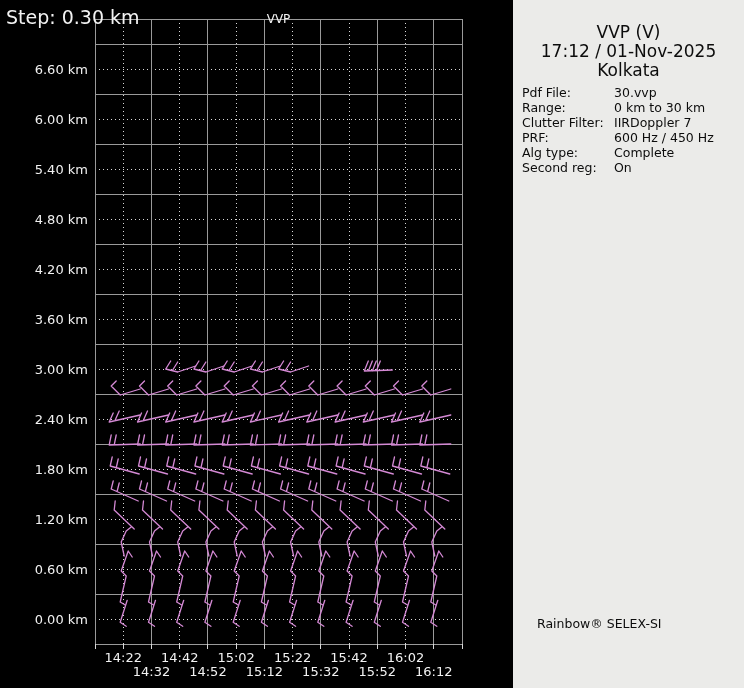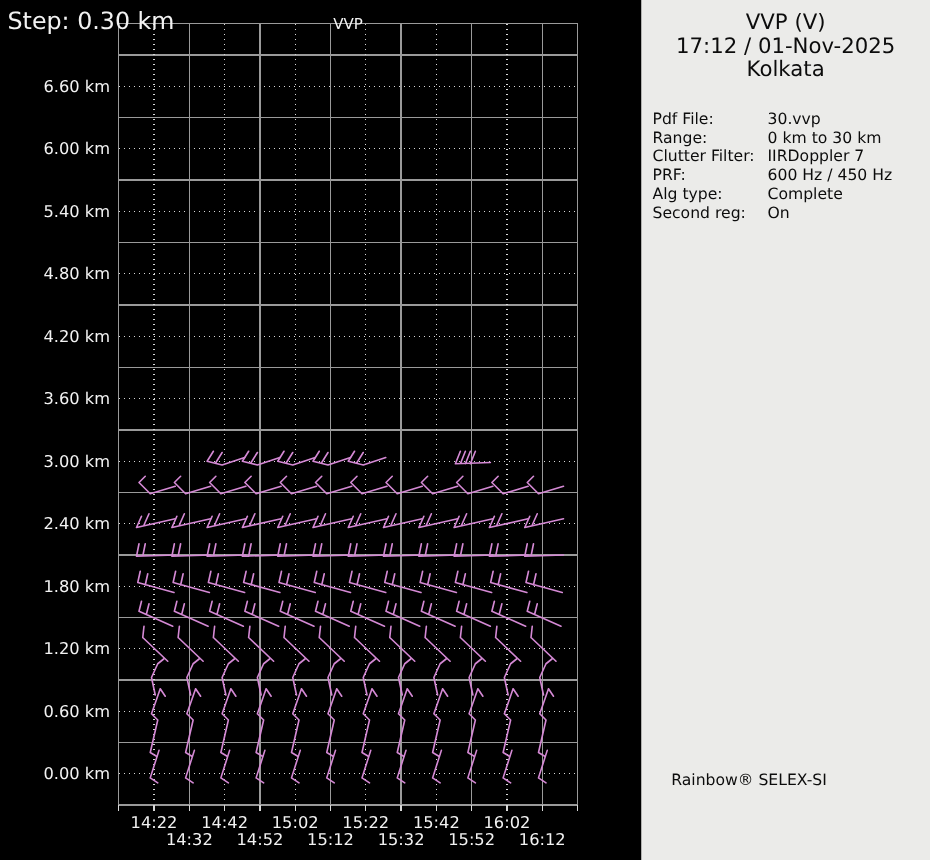--- a/index.html
+++ b/index.html
@@ -14,22 +14,22 @@
   }
   .chart-title{
     position:absolute;left:95px;top:12px;width:367px;text-align:center;
     color:#f2f2f2;font-size:12px;
   }
   .info-panel{
     position:absolute;left:513px;top:0;width:231px;height:688px;
     background:#ebebe9;color:#0c0c0c;
   }
   .panel-title{ text-align:center;font-size:17px;line-height:19px;}
-  .panel-title.first{margin-top:9px;}
-  .panel-rows{margin-top:21px;padding-left:9px;font-size:12.5px;line-height:15px;}
+  .panel-title.first{margin-top:23px;}
+  .panel-rows{margin-top:5px;padding-left:9px;font-size:12.5px;line-height:15px;}
   .prow{display:flex;white-space:nowrap;}
   .plbl{min-width:92px;}
   .panel-footer{position:absolute;left:24px;top:616px;font-size:12.5px;}
 </style>
 </head>
 <body>
 
 <div class="left-area">
   <svg id="chart-svg" viewBox="0 0 513 688" xmlns="http://www.w3.org/2000/svg">
       <line x1="95" y1="69" x2="462" y2="69" stroke="#d8d8d8" stroke-width="1" shape-rendering="crispEdges" stroke-dasharray="1 3"></line>

